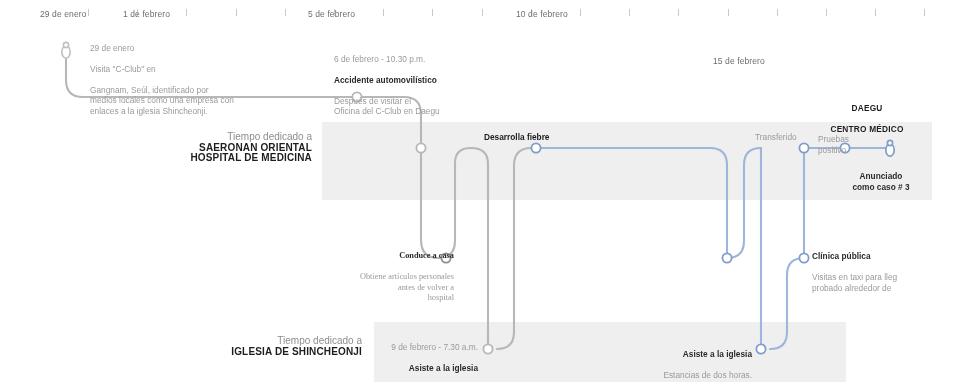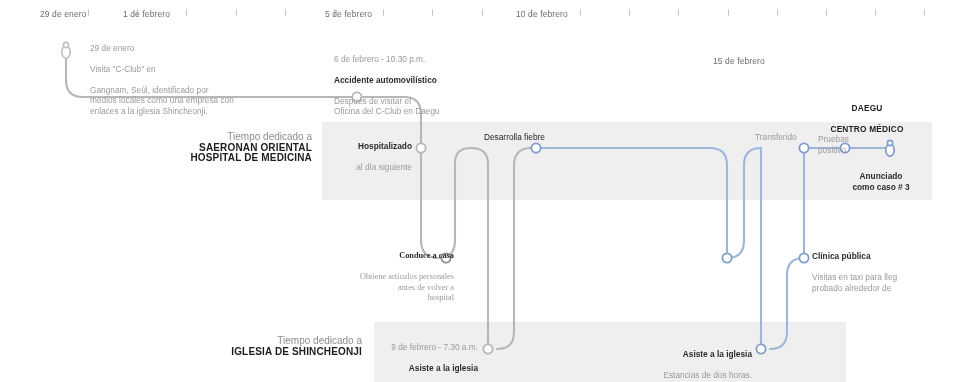--- a/index.html
+++ b/index.html
@@ -118,21 +118,21 @@
         <div class="tick" style="left: 678.4px;"></div>
         <div class="tick" style="left: 727.6px;"></div>
         <div class="tick" style="left: 776.8px;"></div>
         <div class="tick" style="left: 826px;"></div>
         <div class="tick" style="left: 875.2px;"></div>
         <div class="tick" style="left: 924.4px;"></div>
       </div>
     <div id="tick-labels">
         <div class="tick-label" style="left: 40px;">29 de enero</div>
         <div class="tick-label" style="left: 123px;">1 de febrero</div>
-        <div class="tick-label" style="left: 325px;">5 de febrero</div>
+        <div class="tick-label" style="left: 308px;">5 de febrero</div>
         <div class="tick-label" style="left: 516px;">10 de febrero</div>
         <div class="tick-label" style="left: 713px; margin-top: 47px;">15 de febrero</div>
       </div>
   </div>
 
   <div class="lane-label" style="left:150px;top:132px;width:162px;">
     <span class="lead">Tiempo dedicado a</span>
     <span class="nm">SAERONAN ORIENTAL</span>
     <span class="nm">HOSPITAL DE MEDICINA</span>
   </div>
@@ -155,40 +155,36 @@
 enlaces a la iglesia Shincheonji.</span>
   </div>
 
   <div class="ann left" style="left:334px;top:44px;width:230px;">
     <span class="dt">6 de febrero - 10.30 p.m.</span>
     <span class="ttl">Accidente automovilístico</span>
     <span class="sub">Después de visitar el
 Oficina del C-Club en Daegu</span>
   </div>
 
-  <div class="ann right" style="left:280px;top:131px;width:132px;">
-    <span class="ttl">Hospitalizado</span>
-    <span class="sub">al día siguiente</span>
-  </div>
 
   <div class="ann right" style="left:296px;top:241px;width:158px;font-family:Liberation Serif, serif;">
     <span class="ttl">Conduce a casa</span>
     <span class="sub">Obtiene artículos personales
 antes de volver a
 hospital</span>
   </div>
 
   <div class="ann right" style="left:350px;top:332px;width:128px;">
     <span class="dt">9 de febrero - 7.30 a.m.</span>
     <span class="ttl">Asiste a la iglesia</span>
     
   </div>
 
   <div class="node-label" style="left:484px;top:132px;">
-    <span class="ttl" style="font-weight:normal;color:#1d1d1d;">Desarrolla fiebre</span>
+    <span class="ttl" style="font-weight:bold;color:#1d1d1d;">Desarrolla fiebre</span>
   </div>
 
 
   <div class="ann right" style="left:620px;top:339px;width:132px;">
     <span class="ttl">Asiste a la iglesia</span>
     <span class="sub">Estancias de dos horas.</span>
   </div>
 
   <div class="ann left" style="left:812px;top:241px;width:160px;">
     <span class="ttl">Clínica pública</span>

